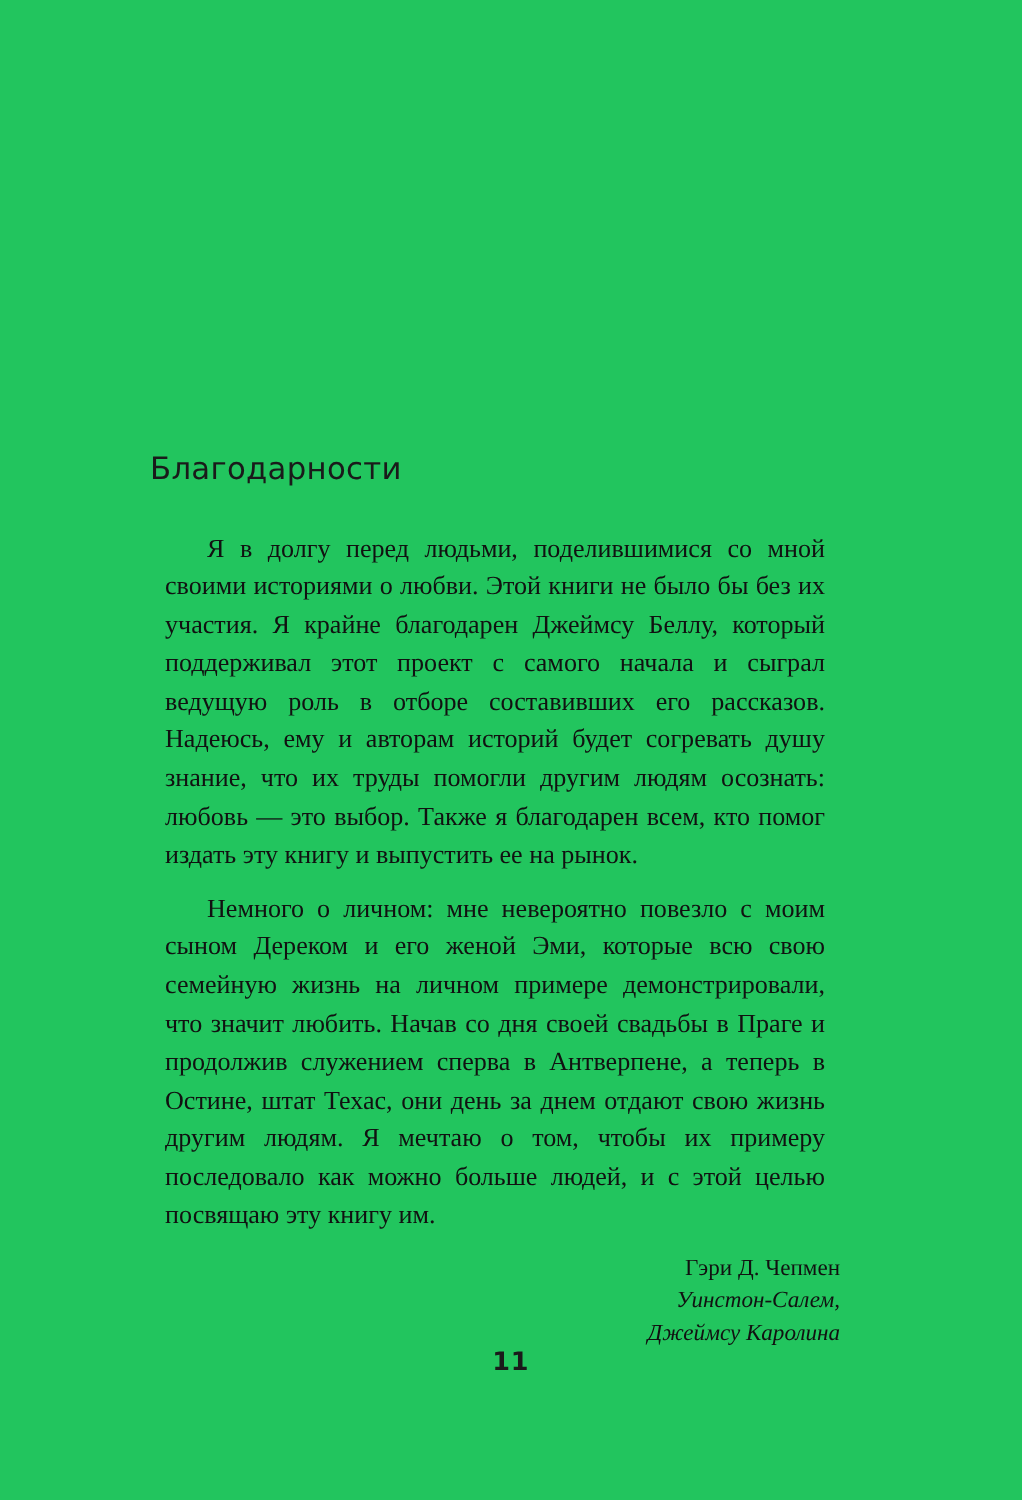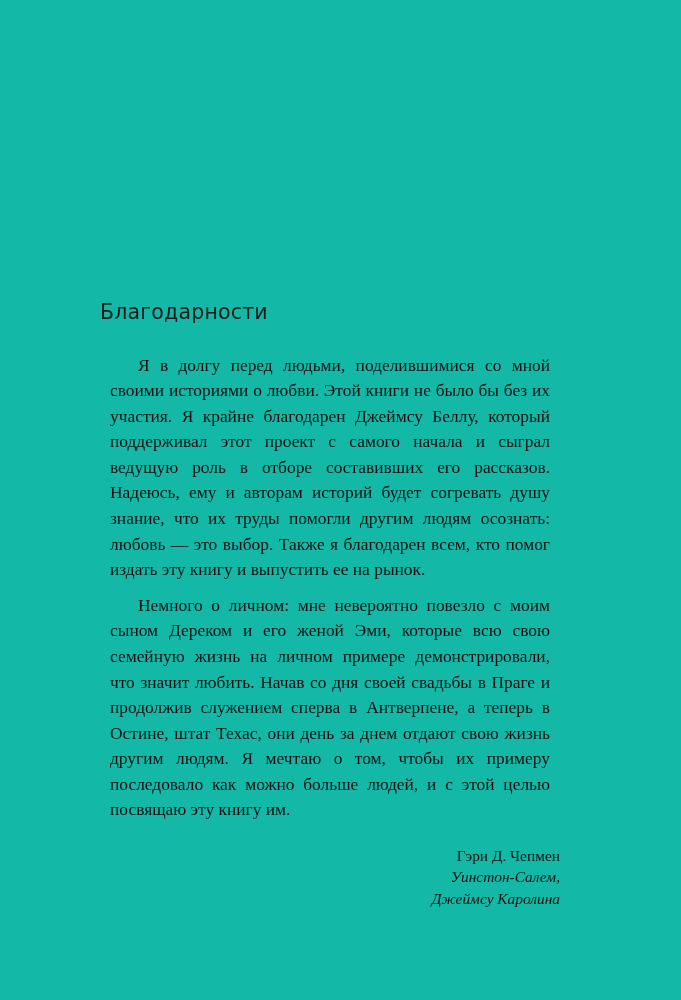--- a/index.html
+++ b/index.html
@@ -14,21 +14,21 @@
     font-family: "Liberation Serif", serif;
     color: #000000;
     overflow: hidden;
   }
   .page {
     position: absolute;
     top: 0;
     left: 0;
     width: 681px;
     height: 1000px;
-    background: #14b8a6;
+    background: #22c55e;
   }
   .content {
     position: absolute;
     left: 100px;
     top: 300px;
     width: 460px;
   }
   .chapter-title {
     font-family: "DejaVu Sans", sans-serif;
     font-size: 20.5px;
@@ -45,21 +45,21 @@
     text-align: justify;
     text-indent: 28px;
     color: #111111;
     hyphens: auto;
     -webkit-hyphens: auto;
   }
   .body-text p + p {
     margin-top: 0;
   }
   .signature {
-    margin-top: 22px;
+    margin-top: 12px;
     text-align: right;
     font-size: 15.4px;
     line-height: 1.38;
   }
   .signature .author {
     display: block;
     color: #111111;
   }
   .signature .place {
     display: block;
@@ -95,14 +95,15 @@
     </div>
 
     <div class="signature">
       <span class="author">Гэри Д. Чепмен</span>
       <span class="place">Уинстон-Салем,</span>
       <span class="place">Джеймсу Каролина</span>
     </div>
 
   </div>
 
+  <div class="folio">11</div>
 
 </div>
 
 </body></html>

